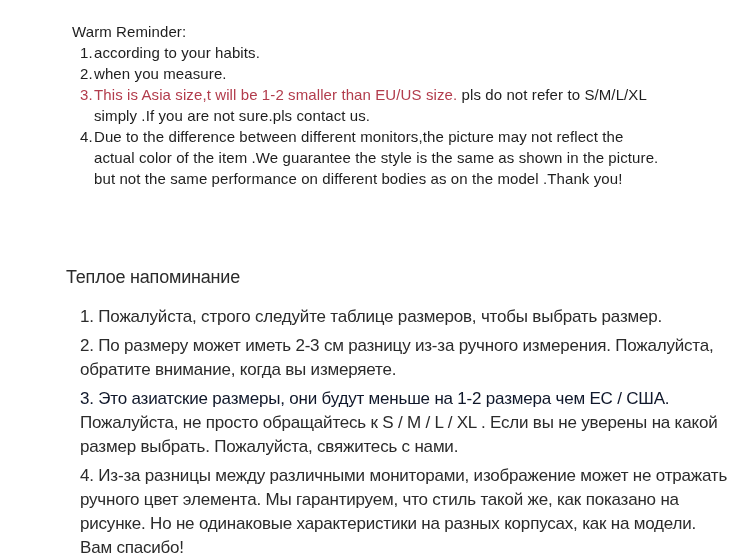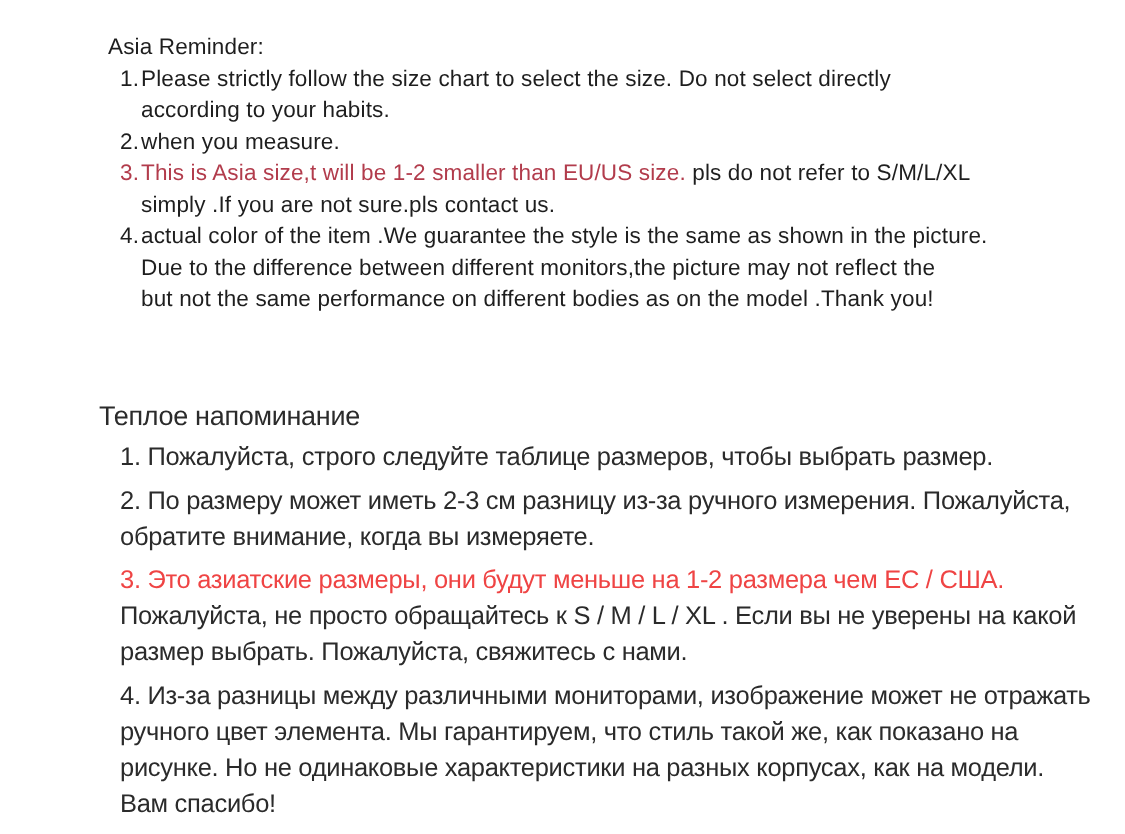--- a/index.html
+++ b/index.html
@@ -65,38 +65,37 @@
   .ru-heading {
     margin: 0;
     font-weight: normal;
     font-size: 18px;
     line-height: 24px;
   }
   .ru-para {
     margin: 5px 0 0 14px;
   }
   .ru-para.first {
-    margin-top: 4px;
+    margin-top: 16px;
   }
 
   .red-en { color: #b23c4c; }
-  .red-ru { color: #ef4444; }
+  .red-ru { color: #0f172a; }
 </style>
 </head>
 <body>
 
 <div class="canvas">
 
   <div class="en-block">
-    <h2 class="en-heading">Asia Reminder:</h2>
+    <h2 class="en-heading">Warm Reminder:</h2>
 
     <div class="en-item">
       <span class="en-num">1.</span>
       <div class="en-txt">
-        <div class="line">Please strictly follow the size chart to select the size. Do not select directly</div>
         <div class="line">according to your habits.</div>
       </div>
     </div>
 
     <div class="en-item">
       <span class="en-num">2.</span>
       <div class="en-txt">
         <div class="line">when you measure.</div>
       </div>
     </div>
@@ -105,22 +104,22 @@
       <span class="en-num red-en">3.</span>
       <div class="en-txt">
         <div class="line"><span class="red-en">This is Asia size,t will be 1-2 smaller than EU/US size.</span><span> pls do not refer to S/M/L/XL</span></div>
         <div class="line">simply .If you are not sure.pls contact us.</div>
       </div>
     </div>
 
     <div class="en-item">
       <span class="en-num">4.</span>
       <div class="en-txt">
+        <div class="line">Due to the difference between different monitors,the picture may not reflect the</div>
         <div class="line">actual color of the item .We guarantee the style is the same as shown in the picture.</div>
-        <div class="line">Due to the difference between different monitors,the picture may not reflect the</div>
         <div class="line">but not the same performance on different bodies as on the model .Thank you!</div>
       </div>
     </div>
   </div>
 
   <div class="ru-block">
     <h2 class="ru-heading">Теплое напоминание</h2>
 
     <div class="ru-para first">
       <div class="line">1. Пожалуйста, строго следуйте таблице размеров, чтобы выбрать размер.</div>

